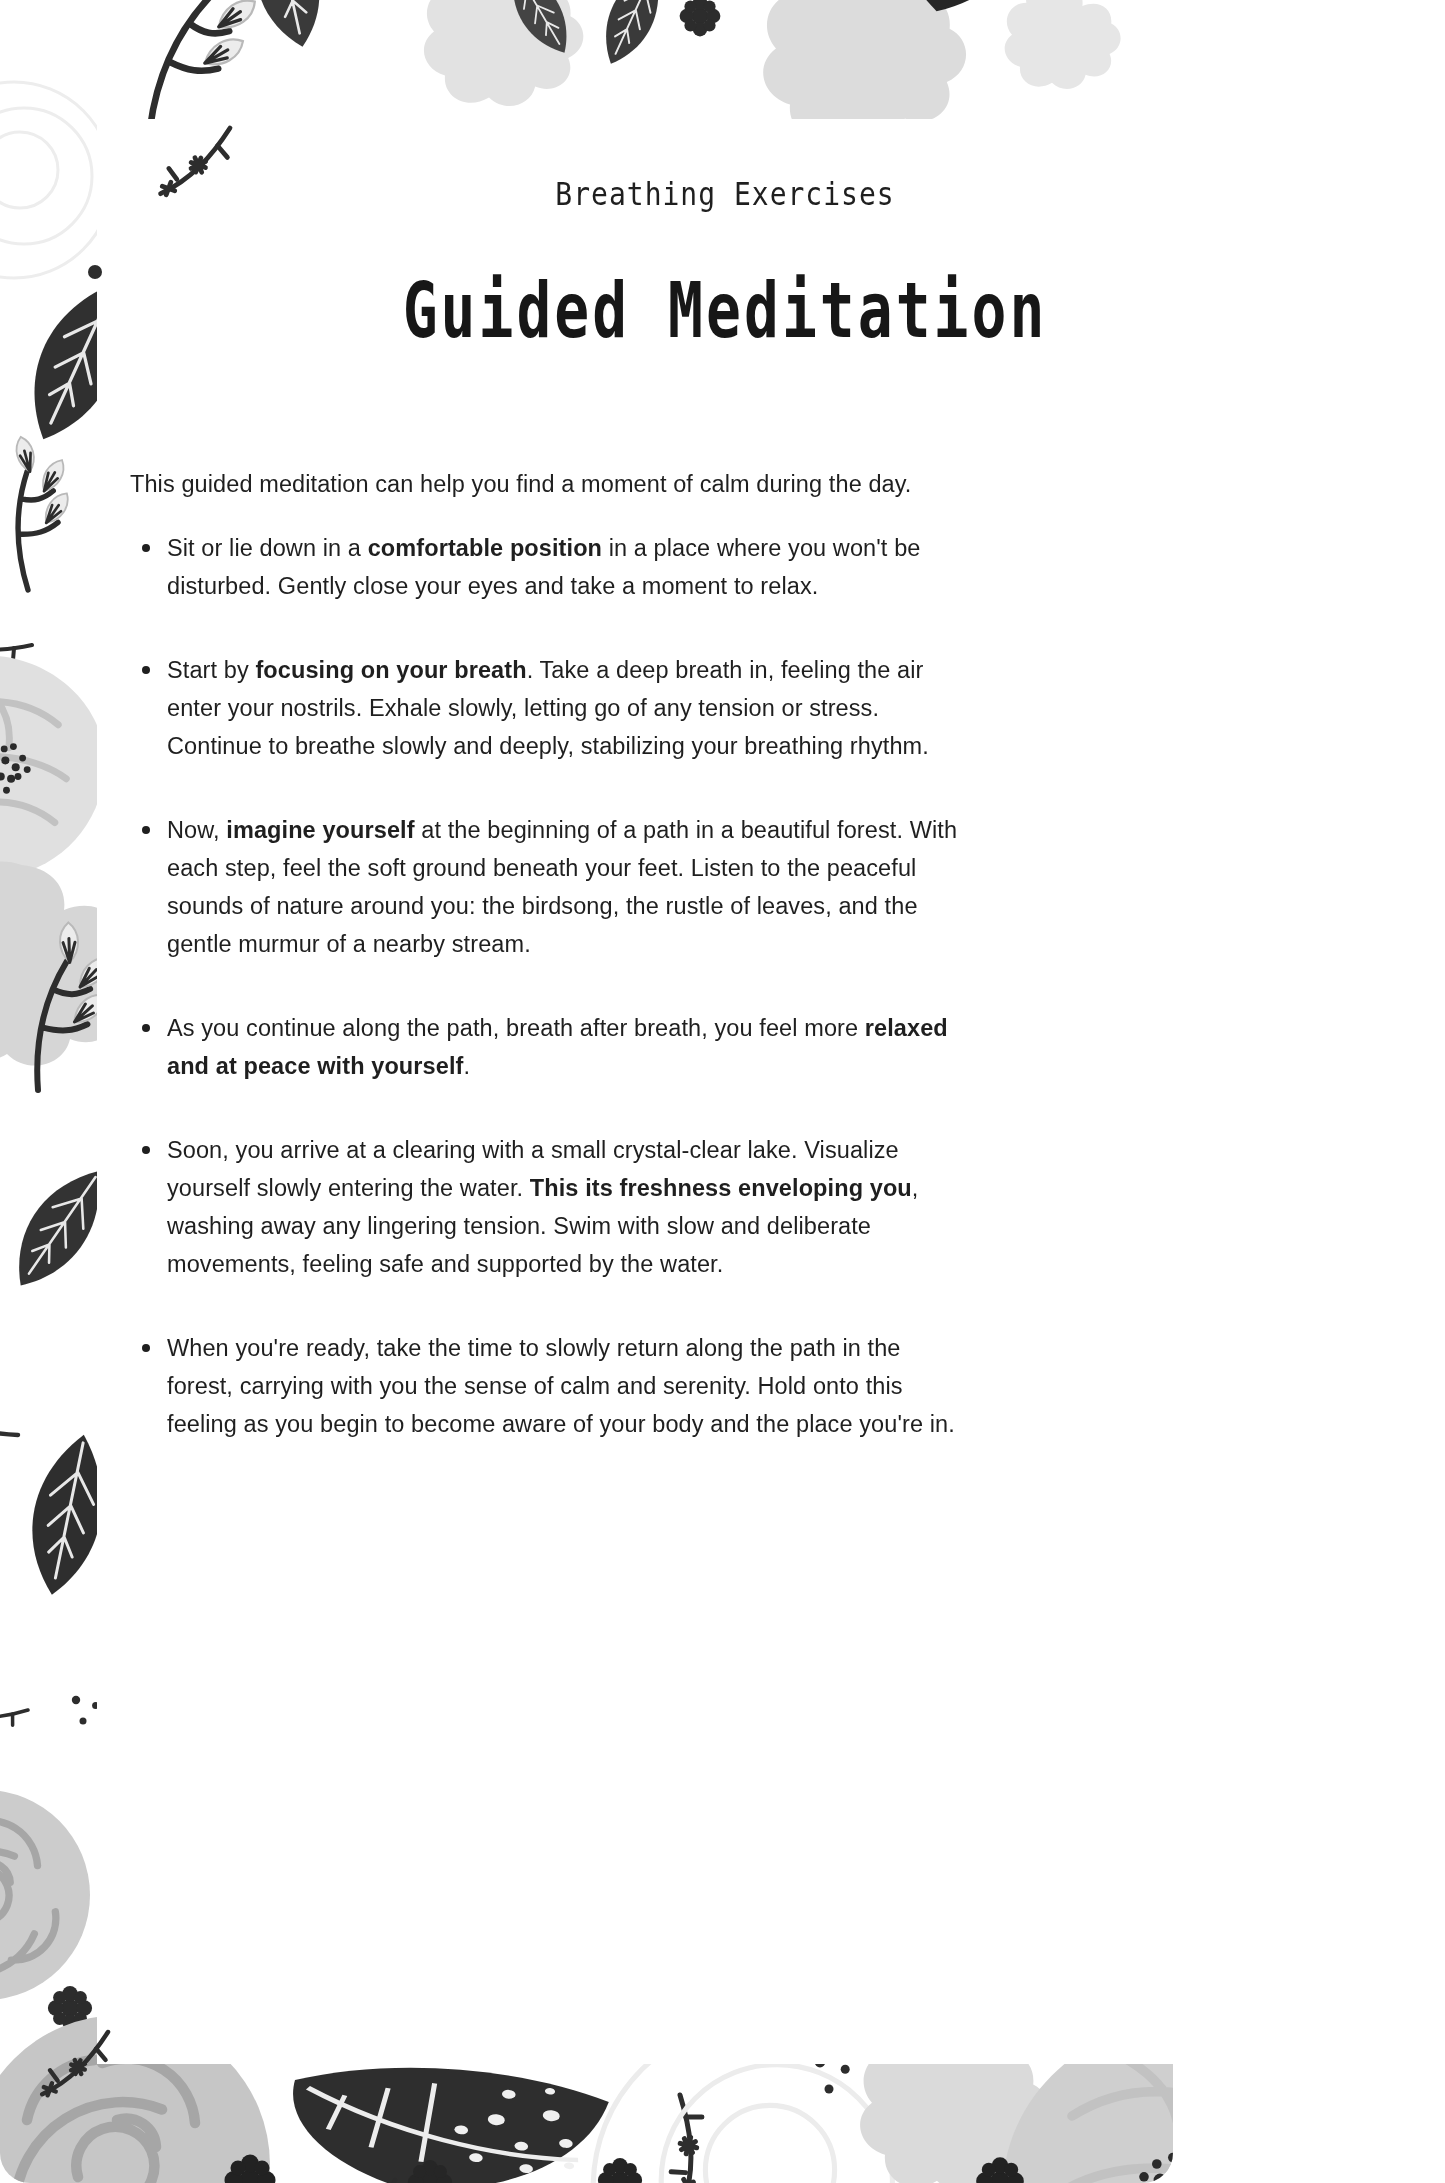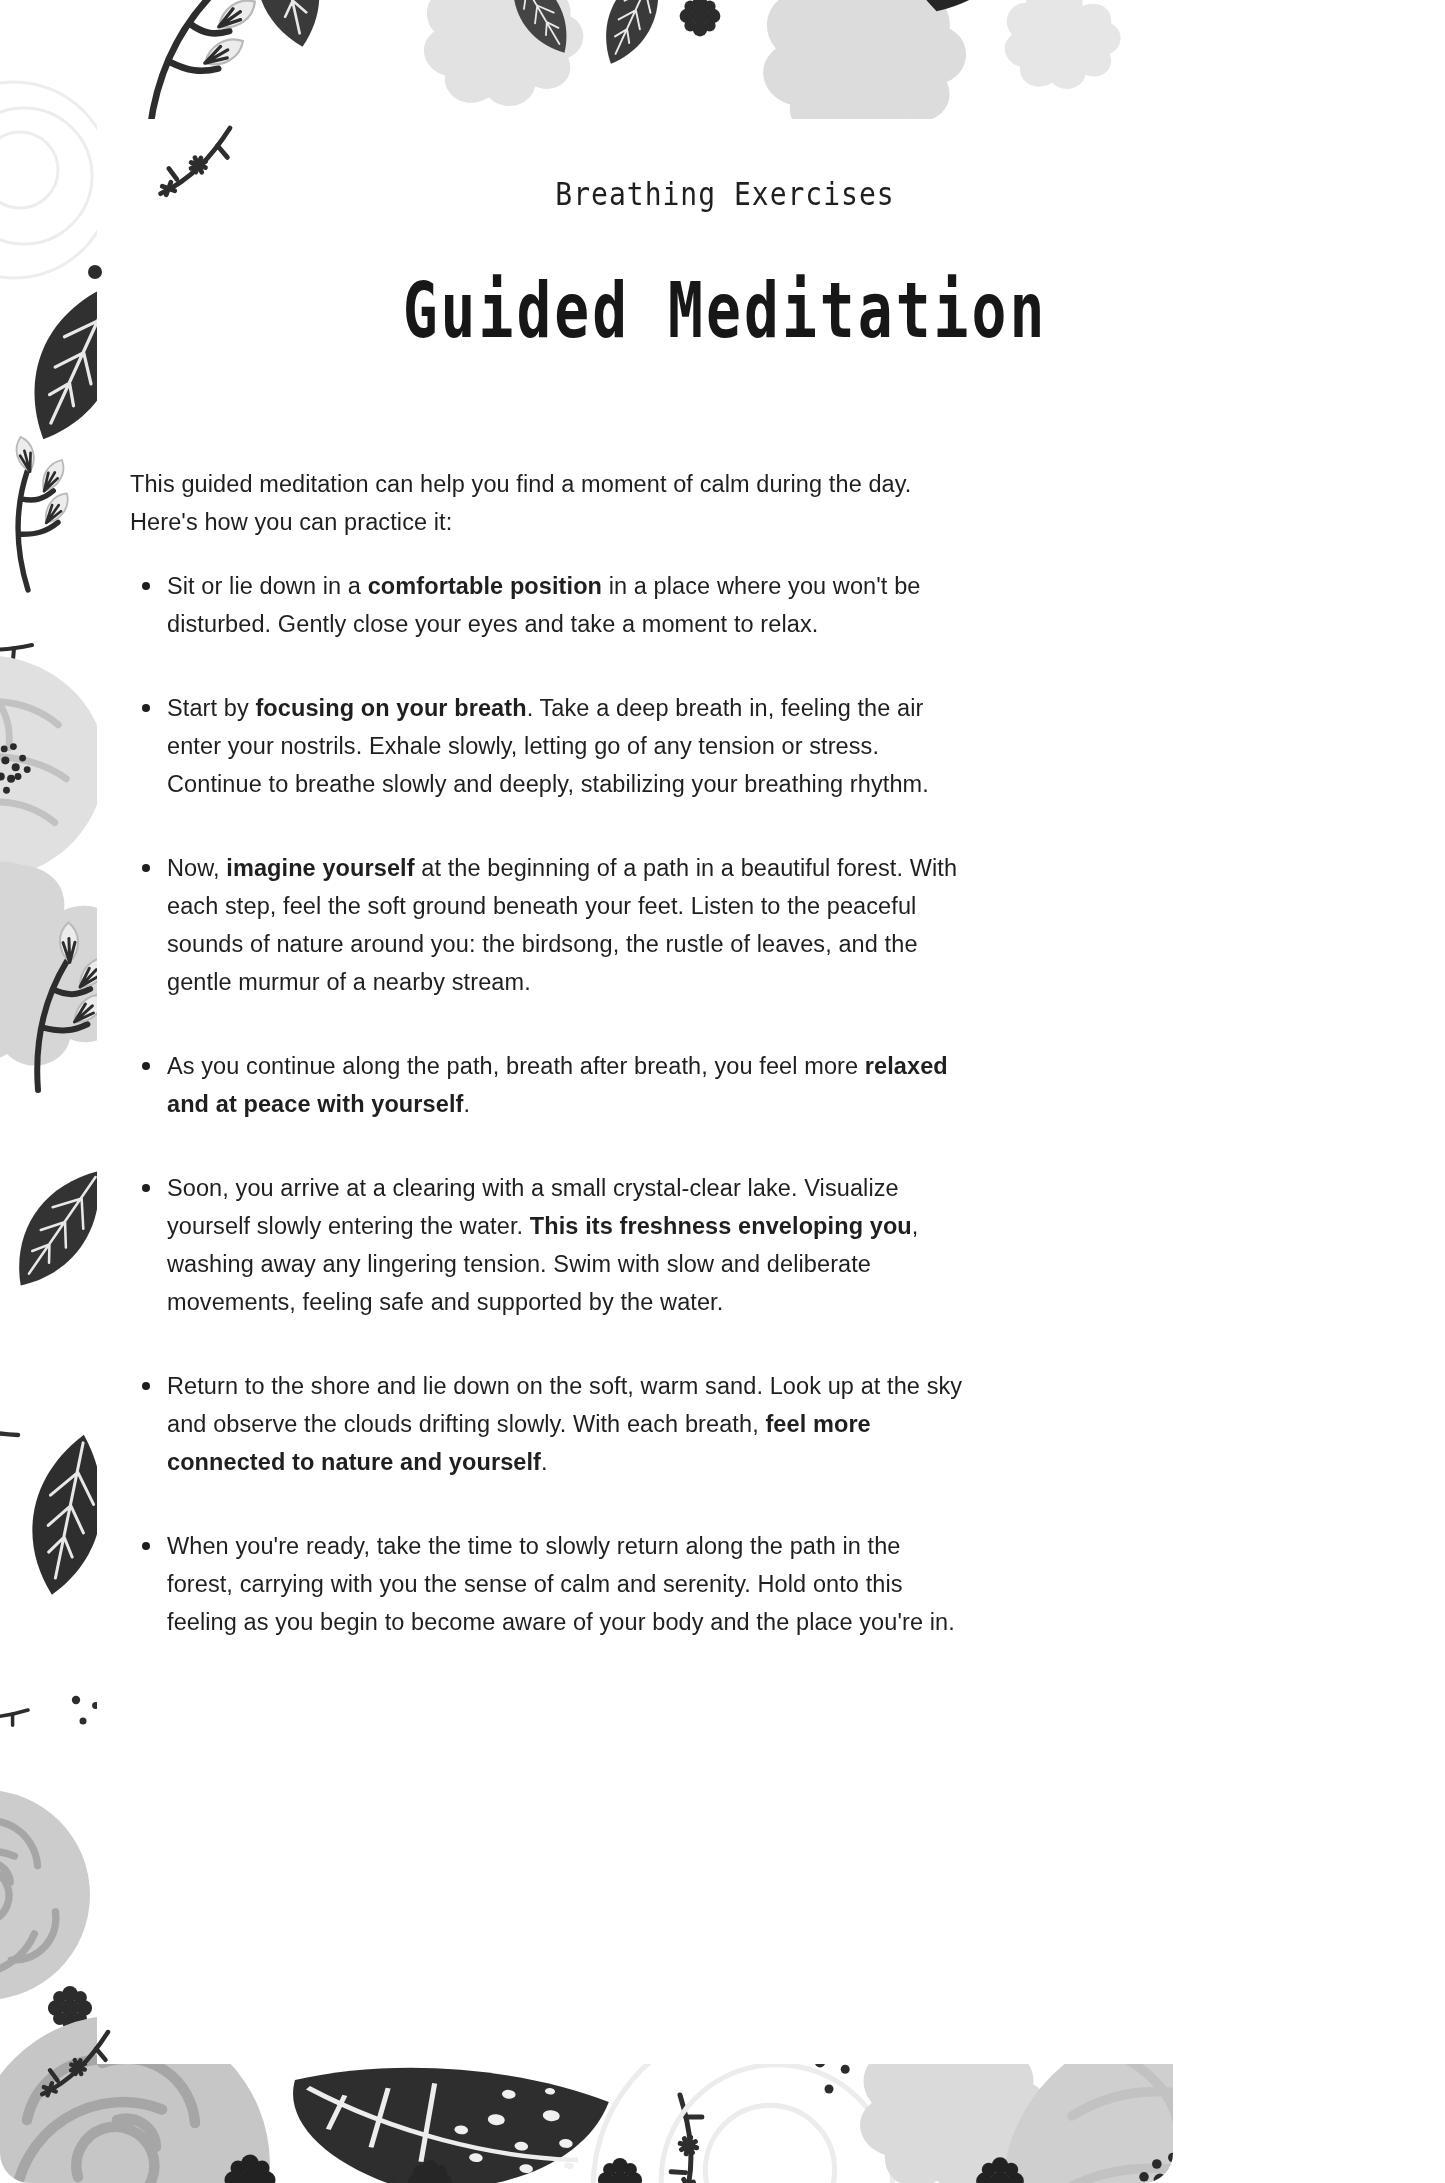--- a/index.html
+++ b/index.html
@@ -220,29 +220,27 @@
     <use href="#tinyflower" transform="translate(620,2180) scale(1.3)" style="color:#242424"></use>
     <use href="#tinyflower" transform="translate(1000,2181) scale(1.4)" style="color:#222222"></use>
   </svg>
 
   <div class="card">
     <div class="eyebrow">Breathing Exercises</div>
     <h1 class="title">Guided Meditation</h1>
     <div class="content">
       <p class="intro">
         <span>This guided meditation can help you find a moment of calm during the day.</span>
-        <span>Here's how you can practice it:</span>
       </p>
       <ul class="steps">
           <li><span>Sit or lie down in a </span><span class="b">comfortable position</span><span> in a place where you won't be disturbed. Gently close your eyes and take a moment to relax.</span></li>
           <li><span>Start by </span><span class="b">focusing on your breath</span><span>. Take a deep breath in, feeling the air enter your nostrils. Exhale slowly, letting go of any tension or stress. Continue to breathe slowly and deeply, stabilizing your breathing rhythm.</span></li>
           <li><span>Now, </span><span class="b">imagine yourself</span><span> at the beginning of a path in a beautiful forest. With each step, feel the soft ground beneath your feet. Listen to the peaceful sounds of nature around you: the birdsong, the rustle of leaves, and the gentle murmur of a nearby stream.</span></li>
           <li><span>As you continue along the path, breath after breath, you feel more </span><span class="b">relaxed and at peace with yourself</span><span>.</span></li>
           <li><span>Soon, you arrive at a clearing with a small crystal-clear lake. Visualize yourself slowly entering the water. </span><span class="b">This its freshness enveloping you</span><span>, washing away any lingering tension. Swim with slow and deliberate movements, feeling safe and supported by the water.</span></li>
-          <li><span>Return to the shore and lie down on the soft, warm sand. Look up at the sky and observe the clouds drifting slowly. With each breath, </span><span class="b">feel more connected to nature and yourself</span><span>.</span></li>
           <li><span>When you're ready, take the time to slowly return along the path in the forest, carrying with you the sense of calm and serenity. Hold onto this feeling as you begin to become aware of your body and the place you're in.</span></li>
         </ul>
     </div>
   </div>
 
   <svg class="art overlay" viewBox="0 0 1445 2183" aria-hidden="true">
     <use href="#sprig" transform="translate(230,128) rotate(200) scale(0.95)" style="color:#2d2d2d"></use>
     <use href="#dot1" transform="translate(95,272)" style="color:#2d2d2d"></use>
     <use href="#sprig" transform="translate(108,2032) rotate(-160) scale(0.9)" style="color:#2c2c2c"></use>
   </svg>

